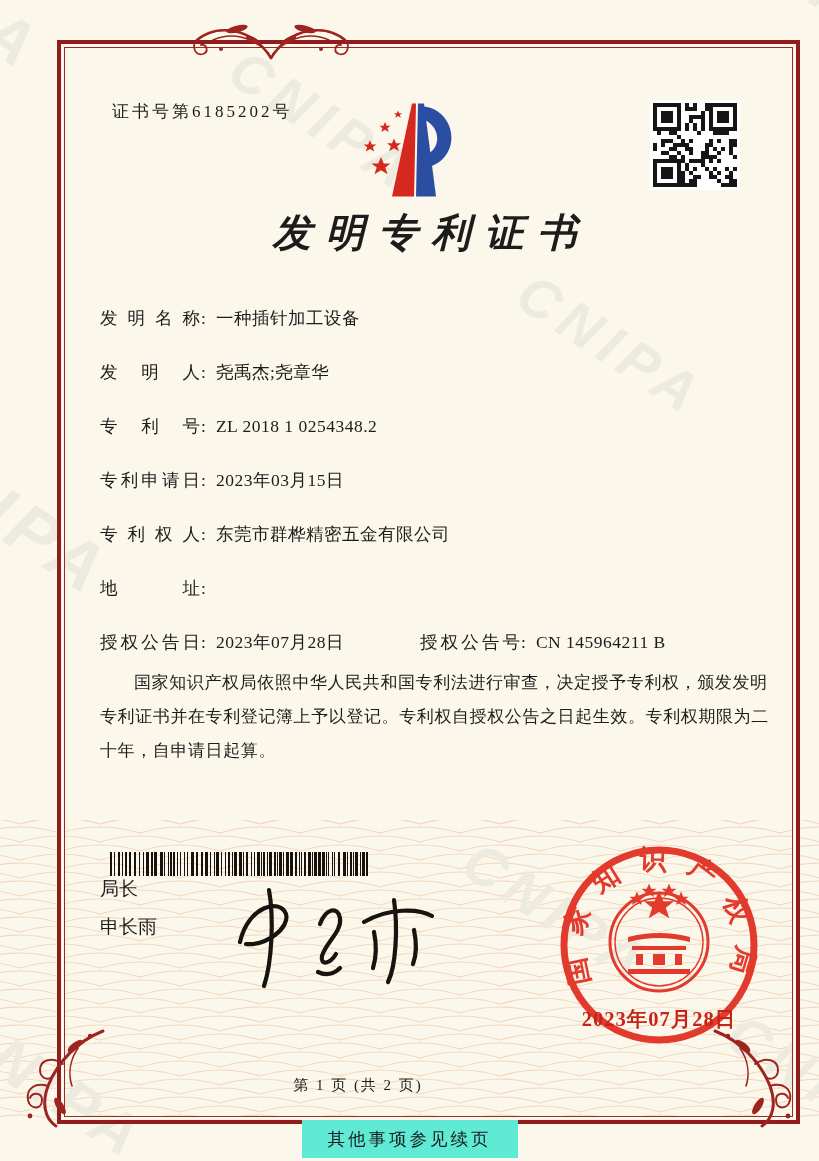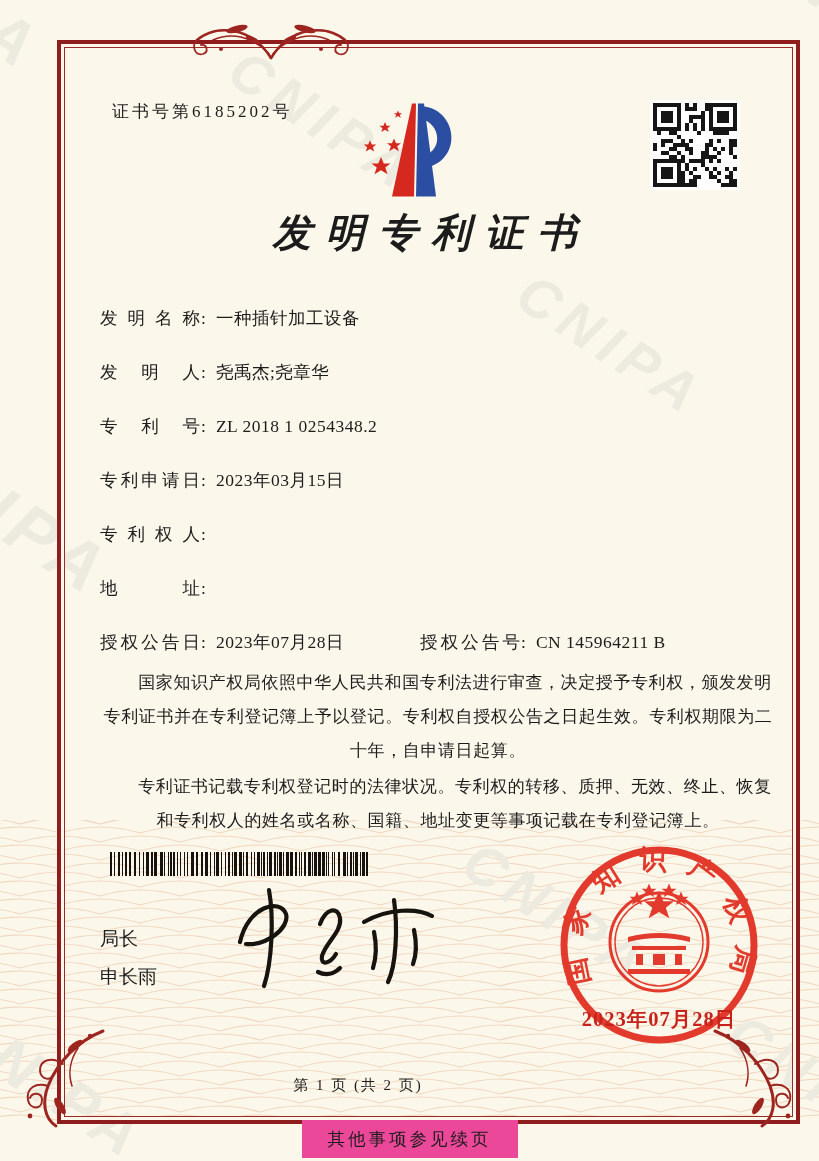--- a/index.html
+++ b/index.html
@@ -34,31 +34,31 @@
   
   .fields{left:100px;top:306px;width:660px;}
   .field-row{position:relative;height:28px;margin-bottom:26px;font-size:17.5px;display:flex;align-items:baseline;}
   .field-label{width:100px;flex:none;}
   .justify-chars{display:flex;justify-content:space-between;}
   .colon{flex:none;margin:0 10px 0 1px;}
   .field-value{white-space:nowrap;letter-spacing:0.5px;}
   .pair2{position:absolute;left:320px;top:0;display:flex;align-items:baseline;}
   .pair2 .field-label{width:100px;}
   
-  .paras{left:100px;top:666px;width:676px;font-size:17px;line-height:34px;letter-spacing:0.6px;text-align:center;}
+  .paras{left:100px;top:666px;width:676px;font-size:17px;line-height:34px;letter-spacing:0.6px;}
   .paras p{margin:0 0 2px 0;text-indent:2em;}
   
   .barcode{left:110px;top:852px;width:262px;height:24px;}
-  .signer{left:100px;top:920px;font-family:"Liberation Sans","DejaVu Sans",sans-serif;font-size:19px;line-height:38px;}
+  .signer{left:100px;top:870px;font-family:"Liberation Sans","DejaVu Sans",sans-serif;font-size:19px;line-height:38px;}
   .signature{left:222px;top:884px;width:240px;height:112px;}
   .seal{left:556px;top:842px;width:206px;height:206px;}
   .page-info{left:57px;top:1076px;width:602px;text-align:center;font-size:15px;letter-spacing:2px;}
   .next-note{
     left:50%;top:1120px;transform:translateX(-50%);
-    background:#ec4899;padding:7px 26px;font-size:17.5px;letter-spacing:3px;white-space:nowrap;
+    background:#5eead4;padding:7px 26px;font-size:17.5px;letter-spacing:3px;white-space:nowrap;
   }
 </style>
 </head>
 <body>
 
 <svg width="0" height="0" style="position:absolute" aria-hidden="true">
   <defs>
     <path id="star" d="M0,-10 L2.94,-3.09 10,-3.09 4.53,1.18 6.88,8.09 0,4 -6.88,8.09 -4.53,1.18 -10,-3.09 -2.94,-3.09 Z"></path>
     <g id="corner-orn" fill="none" stroke="#9e2420" stroke-width="3" stroke-linecap="round">
       <path d="M85,5 C60,15 40,35 30,60 C24,76 26,92 38,100"></path>
@@ -293,20 +293,21 @@
     <span class="field-value">2023年03月15日</span>
   </div>
   <div class="field-row">
     <span class="field-label justify-chars">
         <span>专</span>
         <span>利</span>
         <span>权</span>
         <span>人</span>
       </span>
       <span class="colon">:</span>
+    <span class="field-value">东莞市群桦精密五金有限公司</span>
   </div>
   <div class="field-row">
     <span class="field-label justify-chars">
         <span>地</span>
         <span>址</span>
       </span>
       <span class="colon">:</span>
   </div>
   <div class="field-row">
     <span class="field-label justify-chars">
@@ -327,21 +328,20 @@
           <span>号</span>
         </span>
         <span class="colon">:</span>
       <span class="field-value">CN 145964211 B</span>
     </span>
   </div>
 </div>
 
 <div class="content paras">
   <p>国家知识产权局依照中华人民共和国专利法进行审查，决定授予专利权，颁发发明专利证书并在专利登记簿上予以登记。专利权自授权公告之日起生效。专利权期限为二十年，自申请日起算。</p>
-  <p>专利证书记载专利权登记时的法律状况。专利权的转移、质押、无效、终止、恢复和专利权人的姓名或名称、国籍、地址变更等事项记载在专利登记簿上。</p>
 </div>
 
 <svg class="content barcode" viewBox="0 0 262 24" preserveAspectRatio="none">
   <g id="bars" fill="#15120f">
       <rect x="0" y="0" width="2" height="24"></rect>
       <rect x="4" y="0" width="1" height="24"></rect>
       <rect x="8" y="0" width="2" height="24"></rect>
       <rect x="12" y="0" width="1" height="24"></rect>
       <rect x="15" y="0" width="2" height="24"></rect>
       <rect x="19" y="0" width="2" height="24"></rect>

